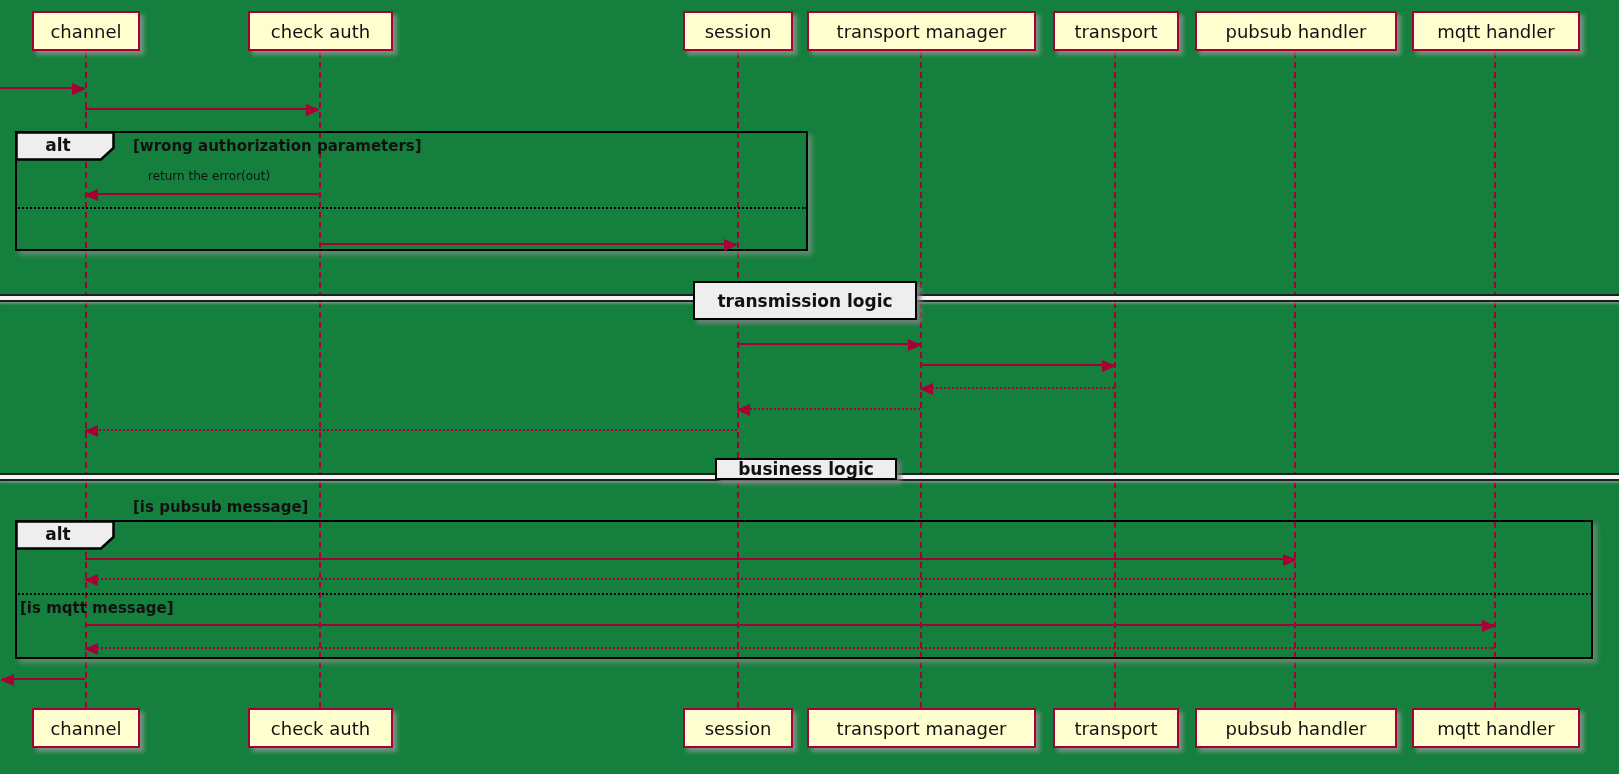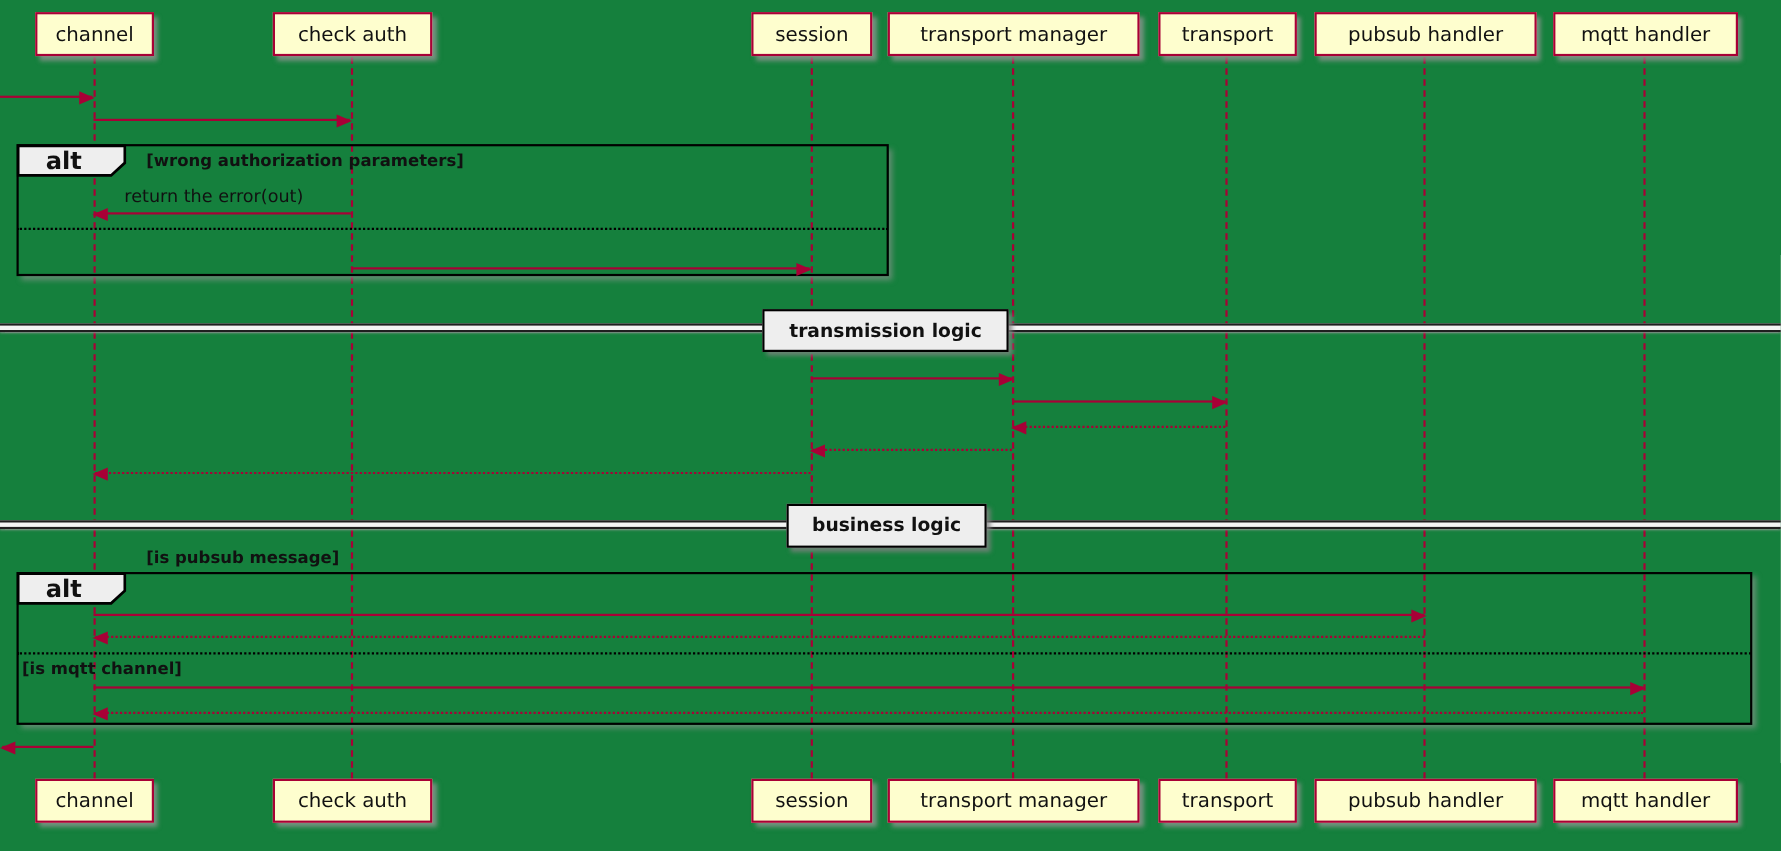--- a/index.html
+++ b/index.html
@@ -22,29 +22,29 @@
   }
   
   .lifeline{position:absolute;width:0;border-left:2px dashed var(--accent);}
   
   .msg{position:absolute;height:0;}
   .msg.solid{border-top:2px solid var(--accent);}
   .msg.dotted{border-top:2px dotted var(--accent);}
   .ah{position:absolute;width:0;height:0;top:-6px;}
   .ah.right{right:-2px;border-top:6px solid transparent;border-bottom:6px solid transparent;border-left:14px solid var(--accent);}
   .ah.left{left:-2px;border-top:6px solid transparent;border-bottom:6px solid transparent;border-right:14px solid var(--accent);}
-  .msg-label{position:absolute;font-size:16px;white-space:nowrap;}
+  .msg-label{position:absolute;font-size:12px;white-space:nowrap;margin-left:35px;}
   
   .frame{
     position:absolute;border:2.5px solid #000;background:transparent;box-sizing:border-box;
     box-shadow:4px 4px 5px rgba(150,150,150,.6);
   }
   .alt-tab{position:absolute;}
   .alt-tab-text{
-    position:absolute;width:80px;text-align:center;font-weight:bold;font-size:22px;
+    position:absolute;width:80px;text-align:center;font-weight:bold;font-size:17px;
   }
   .guard{position:absolute;font-weight:bold;font-size:15px;white-space:nowrap;}
   .sep{position:absolute;height:0;border-top:2px dotted #000;}
   
   .divider-line{
     position:absolute;left:0;width:1619px;height:4px;background:#f4f4f4;
     border-top:2px solid #1f1f1f;border-bottom:2px solid #1f1f1f;
     box-shadow:0 2px 2px rgba(160,160,160,.6);
   }
   .divider-box{
@@ -130,40 +130,40 @@
       <span class="ah left"></span>
     </div>
   <div class="msg dotted" style="left:738px;top:408px;width:182px;">
       <span class="ah left"></span>
     </div>
   <div class="msg dotted" style="left:86px;top:429px;width:651px;">
       <span class="ah left"></span>
     </div>
 
   <div class="divider-line" style="top:473px;"></div>
-  <div class="divider-box" style="left:715px;top:458px;width:182px;height:40px;">
+  <div class="divider-box" style="left:715px;top:458px;width:182px;height:22px;">
       <span>business logic</span>
     </div>
 
   <div class="frame" style="left:15px;top:520px;width:1578px;height:139px;"></div>
   <svg class="alt-tab" style="left:15px;top:520px;" width="100" height="30" viewBox="0 0 100 30">
       <path d="M1.5,1.5 H98.5 V17 L86,28.5 H1.5 Z" fill="#EEEEEE" stroke="#000000" stroke-width="2.5"></path>
     </svg>
   <div class="alt-tab-text" style="left:18px;top:524px;">alt</div>
   <div class="guard" style="left:133px;top:498px;">[is pubsub message]</div>
 
   <div class="msg solid" style="left:85px;top:558px;width:1210px;">
       <span class="ah right"></span>
     </div>
   <div class="msg dotted" style="left:86px;top:578px;width:1209px;">
       <span class="ah left"></span>
     </div>
 
   <div class="sep" style="left:15px;top:593px;width:1577px;"></div>
-  <div class="guard" style="left:20px;top:599px;">[is mqtt channel]</div>
+  <div class="guard" style="left:20px;top:599px;">[is mqtt message]</div>
 
   <div class="msg solid" style="left:85px;top:624px;width:1409px;">
       <span class="ah right"></span>
     </div>
   <div class="msg dotted" style="left:86px;top:647px;width:1408px;">
       <span class="ah left"></span>
     </div>
 
   <div class="msg solid" style="left:2px;top:678px;width:83px;">
       <span class="ah left"></span>

